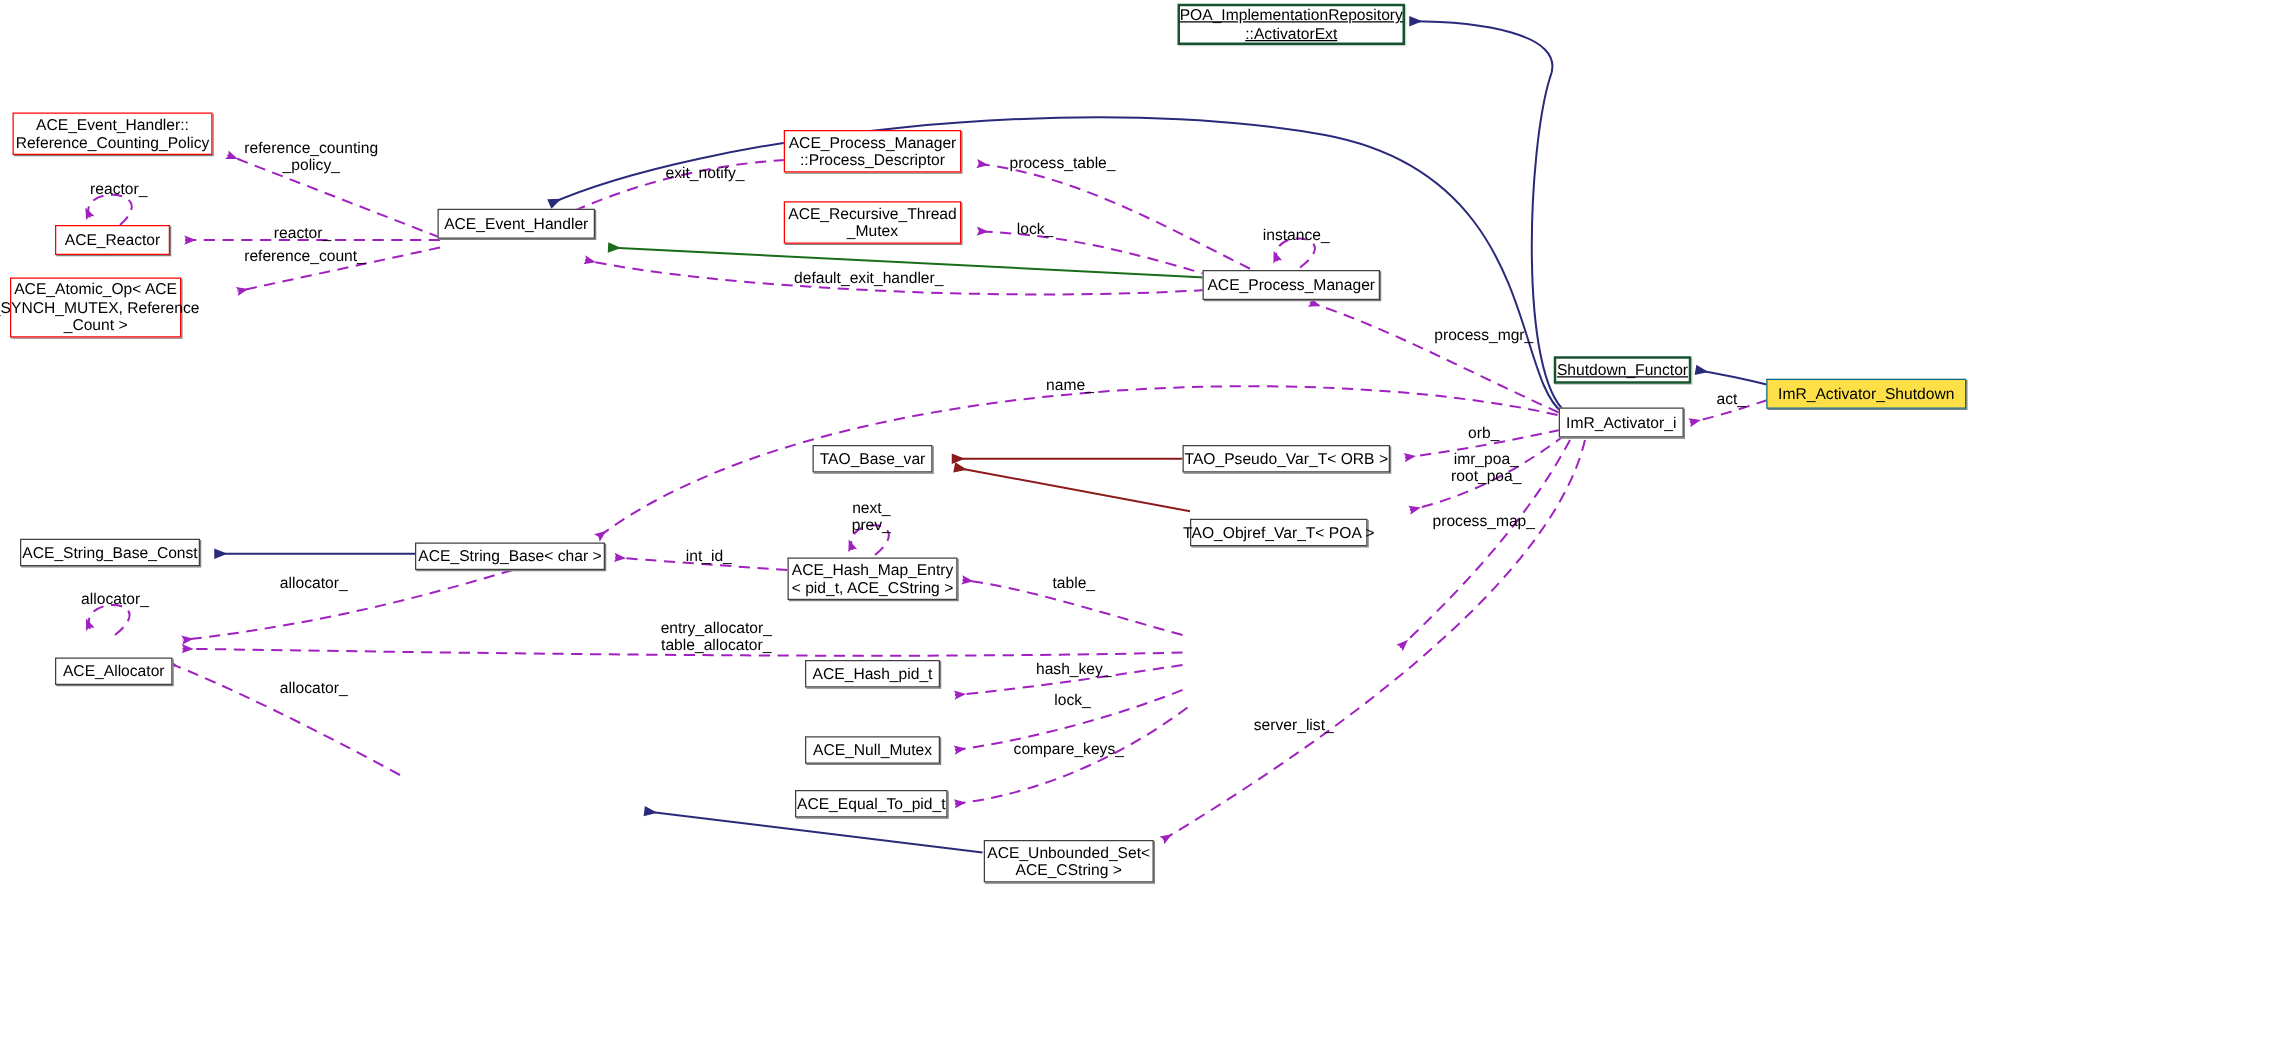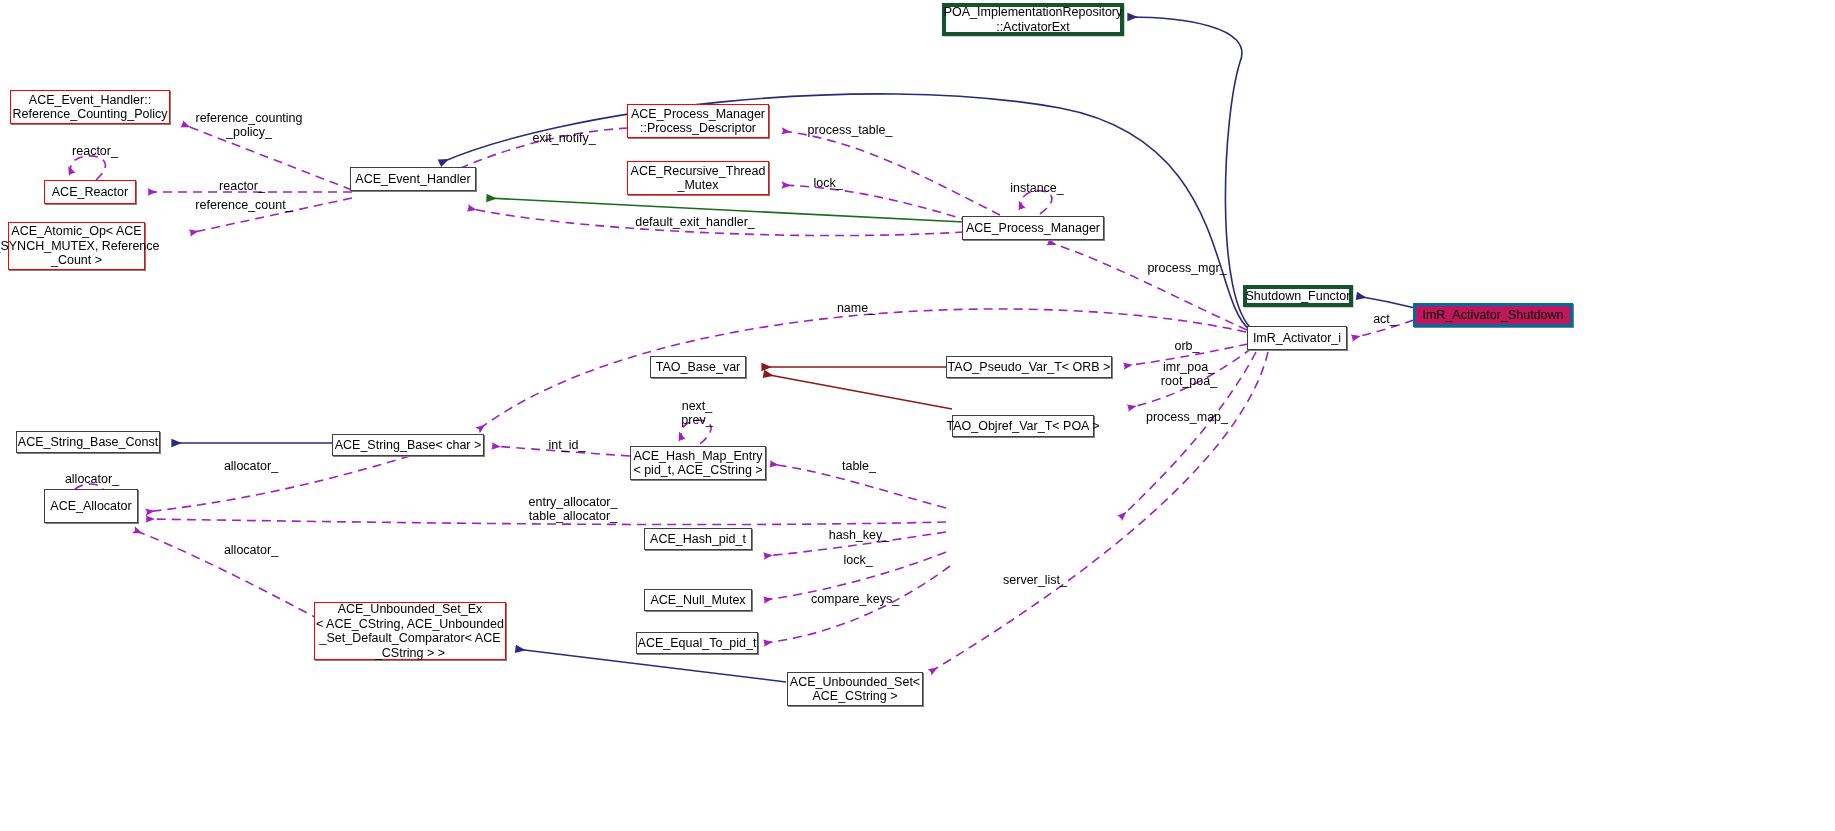--- a/index.html
+++ b/index.html
@@ -30,25 +30,25 @@
     text-align:center;
     font-size:12.5px;
     line-height:14.5px;
     color:#000000;
     white-space:pre;
     letter-spacing:0px;
     box-shadow:1px 1px 0 0 #808080;
     z-index:3;
   }
   .node.red{ border:1px solid #ff0000; }
-  .node.gray{ border:4px solid #14532d; box-shadow:1px 1px 0 0 #d0d0d0;}
+  .node.gray{ border:2px solid #14532d; box-shadow:1px 1px 0 0 #d0d0d0;text-decoration:underline;}
   .node.dark{ border:1px solid #404040; }
   .node.highlight{
-    background:#be185d;
-    border:3px solid #0369a1;
+    background:#fde047;
+    border:1px solid #0369a1;
   }
   .edge-label{
     position:absolute;
     font-size:12.5px;
     line-height:14px;
     color:#000000;
     white-space:pre;
     text-align:center;
     z-index:4;
     pointer-events:none;
@@ -177,33 +177,29 @@
 
   <div class="node dark" style="left:952px; top:415px; width:142px; height:22px;">TAO_Objref_Var_T&lt; POA &gt;</div>
 
   <div class="node dark" style="left:16px; top:431px; width:144px; height:22px;">ACE_String_Base_Const</div>
 
   <div class="node dark" style="left:332px; top:434px; width:152px; height:22px;">ACE_String_Base&lt; char &gt;</div>
 
   <div class="node dark" style="left:630px; top:446px; width:136px; height:34px;">ACE_Hash_Map_Entry
 &lt; pid_t, ACE_CString &gt;</div>
 
-  <div class="node dark" style="left:44px; top:489px; width:94px; height:34px;">ACE_Allocator</div>
+  <div class="node dark" style="left:44px; top:526px; width:94px; height:22px;">ACE_Allocator</div>
 
 
   <div class="node dark" style="left:644px; top:528px; width:108px; height:22px;">ACE_Hash_pid_t</div>
 
   <div class="node dark" style="left:644px; top:589px; width:108px; height:22px;">ACE_Null_Mutex</div>
 
   <div class="node dark" style="left:636px; top:632px; width:122px; height:22px;">ACE_Equal_To_pid_t</div>
 
-  <div class="node red" style="left:314px; top:602px; width:192px; height:58px;">ACE_Unbounded_Set_Ex
-&lt; ACE_CString, ACE_Unbounded
-_Set_Default_Comparator&lt; ACE
-_CString &gt; &gt;</div>
 
   <div class="node dark" style="left:787px; top:672px; width:136px; height:34px;">ACE_Unbounded_Set&lt;
 ACE_CString &gt;</div>
 
   <div class="edge-label" style="left:189px; top:111px; width:120px;">reference_counting
 _policy_</div>
 
   <div class="edge-label" style="left:62px; top:144px; width:66px;">reactor_</div>
 
   <div class="edge-label" style="left:202px; top:179px; width:80px;">reactor_</div>

